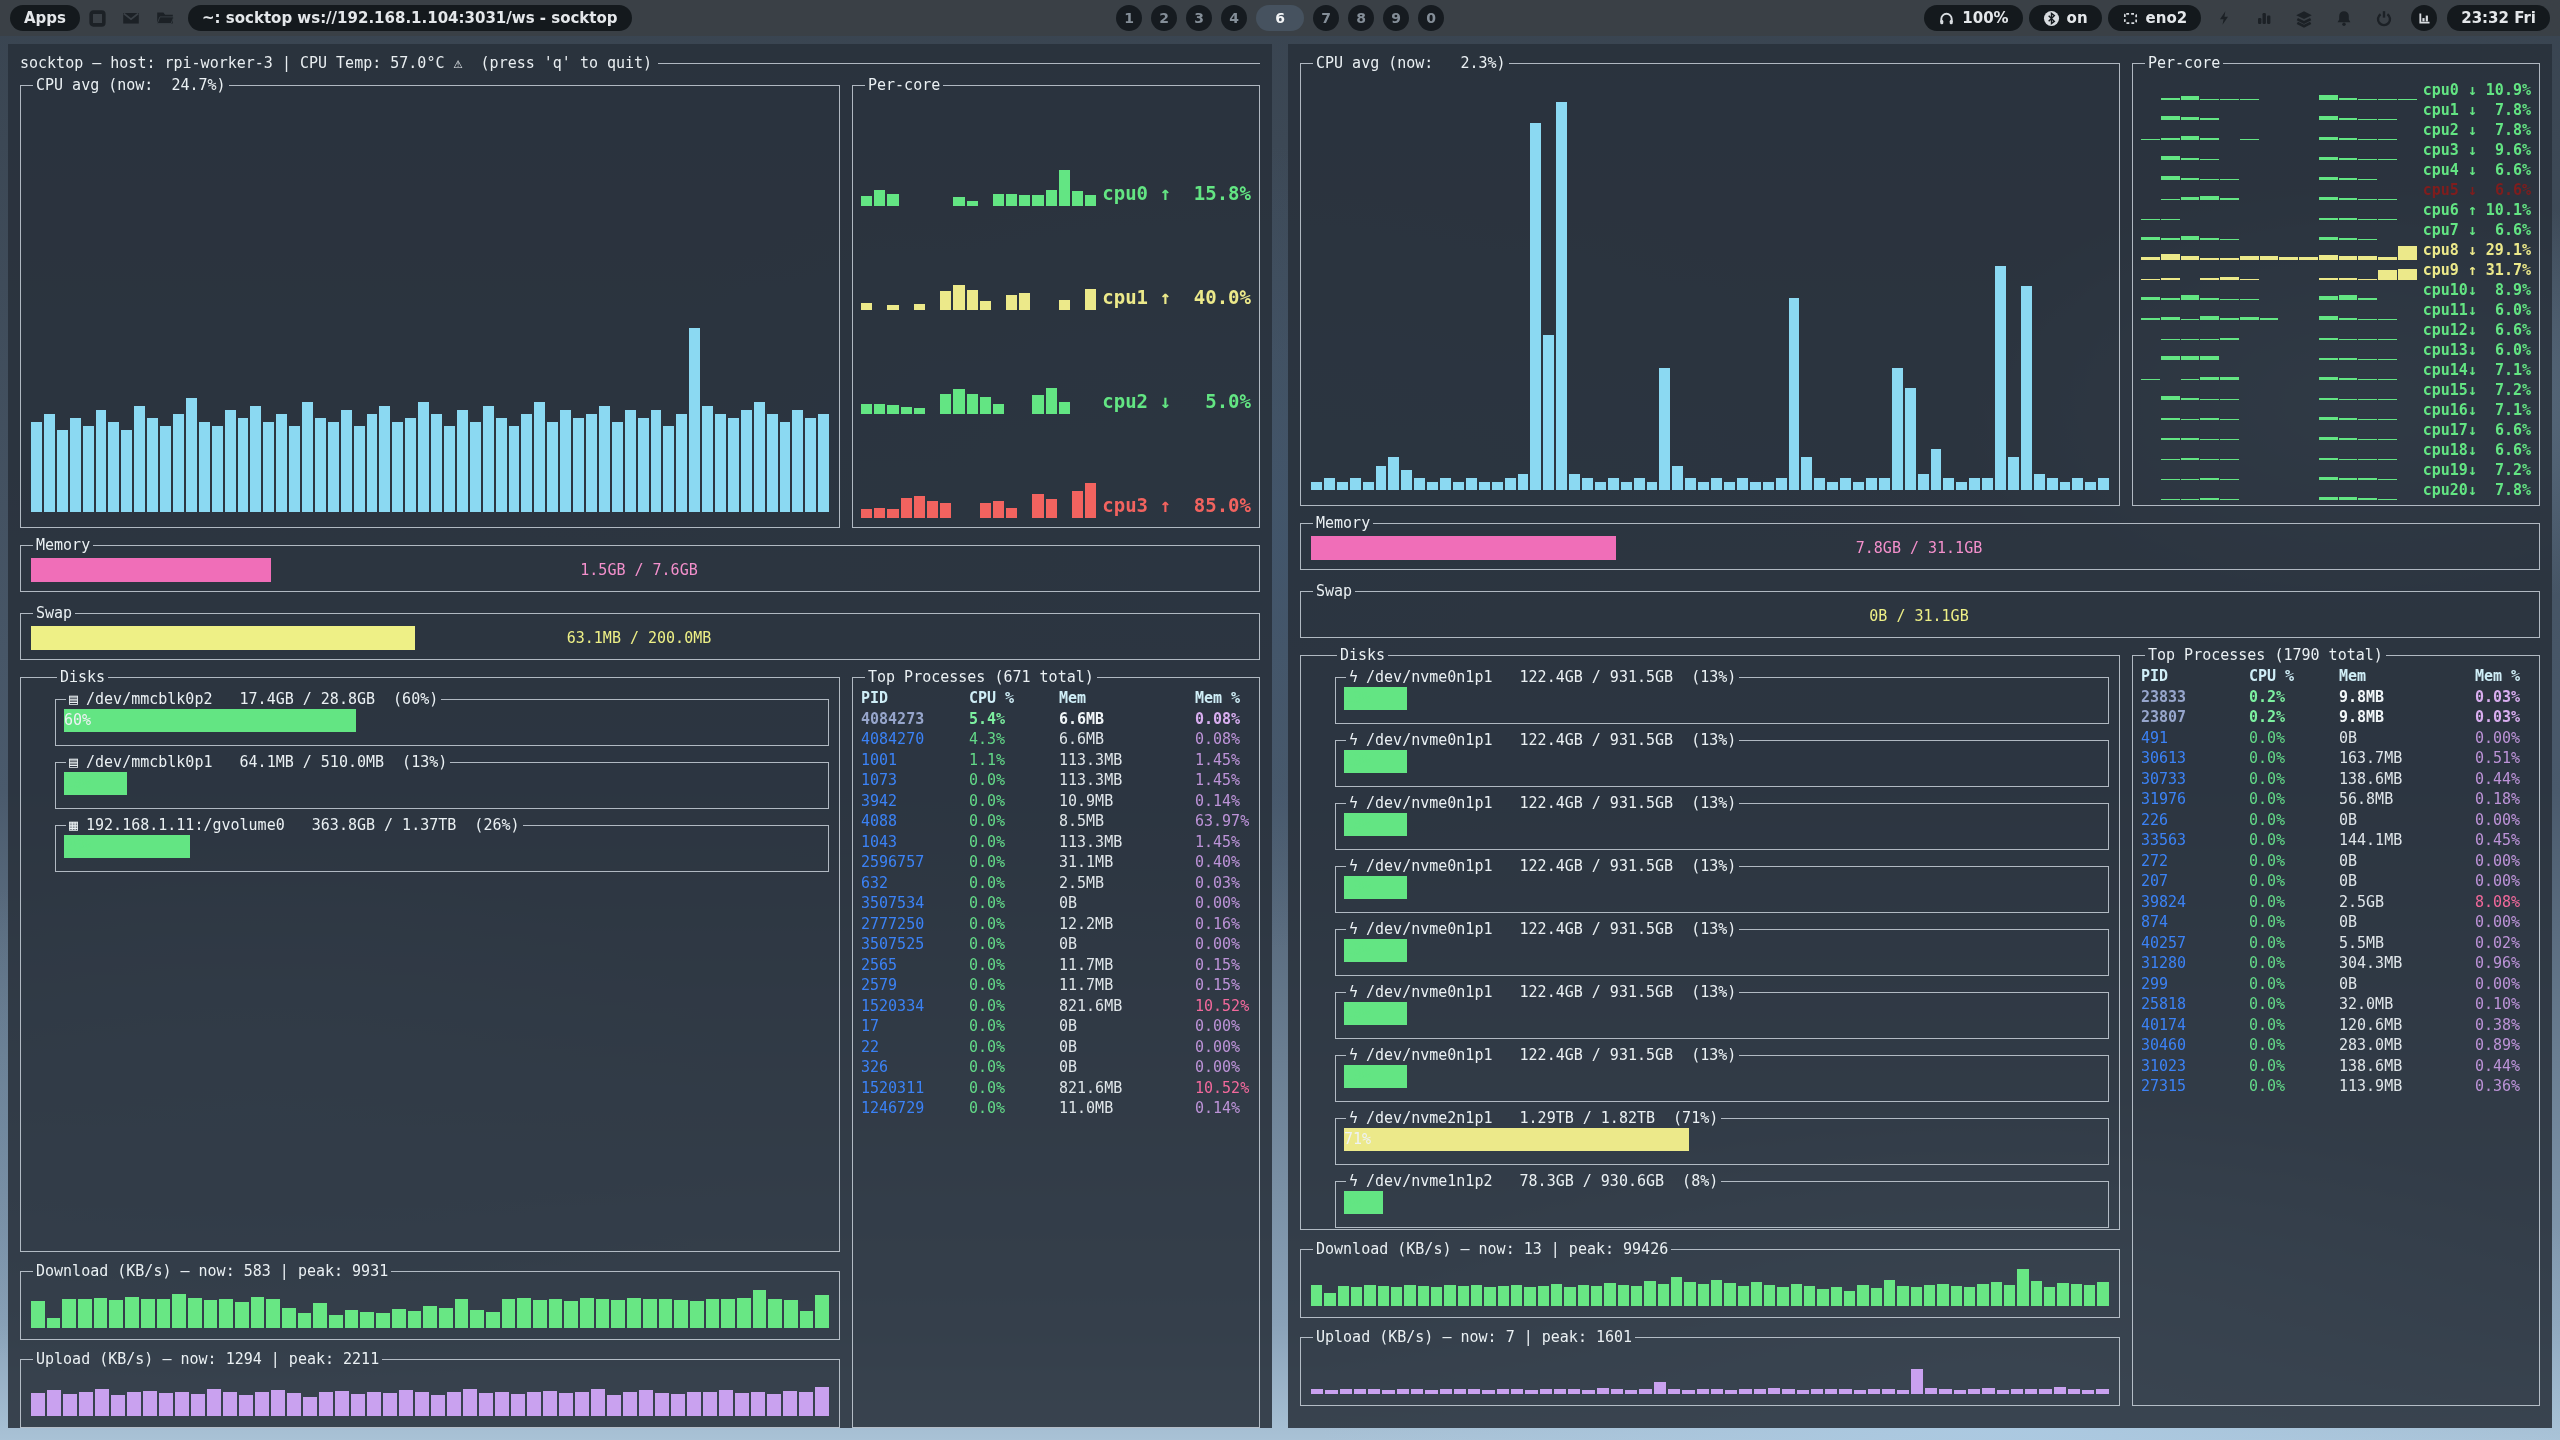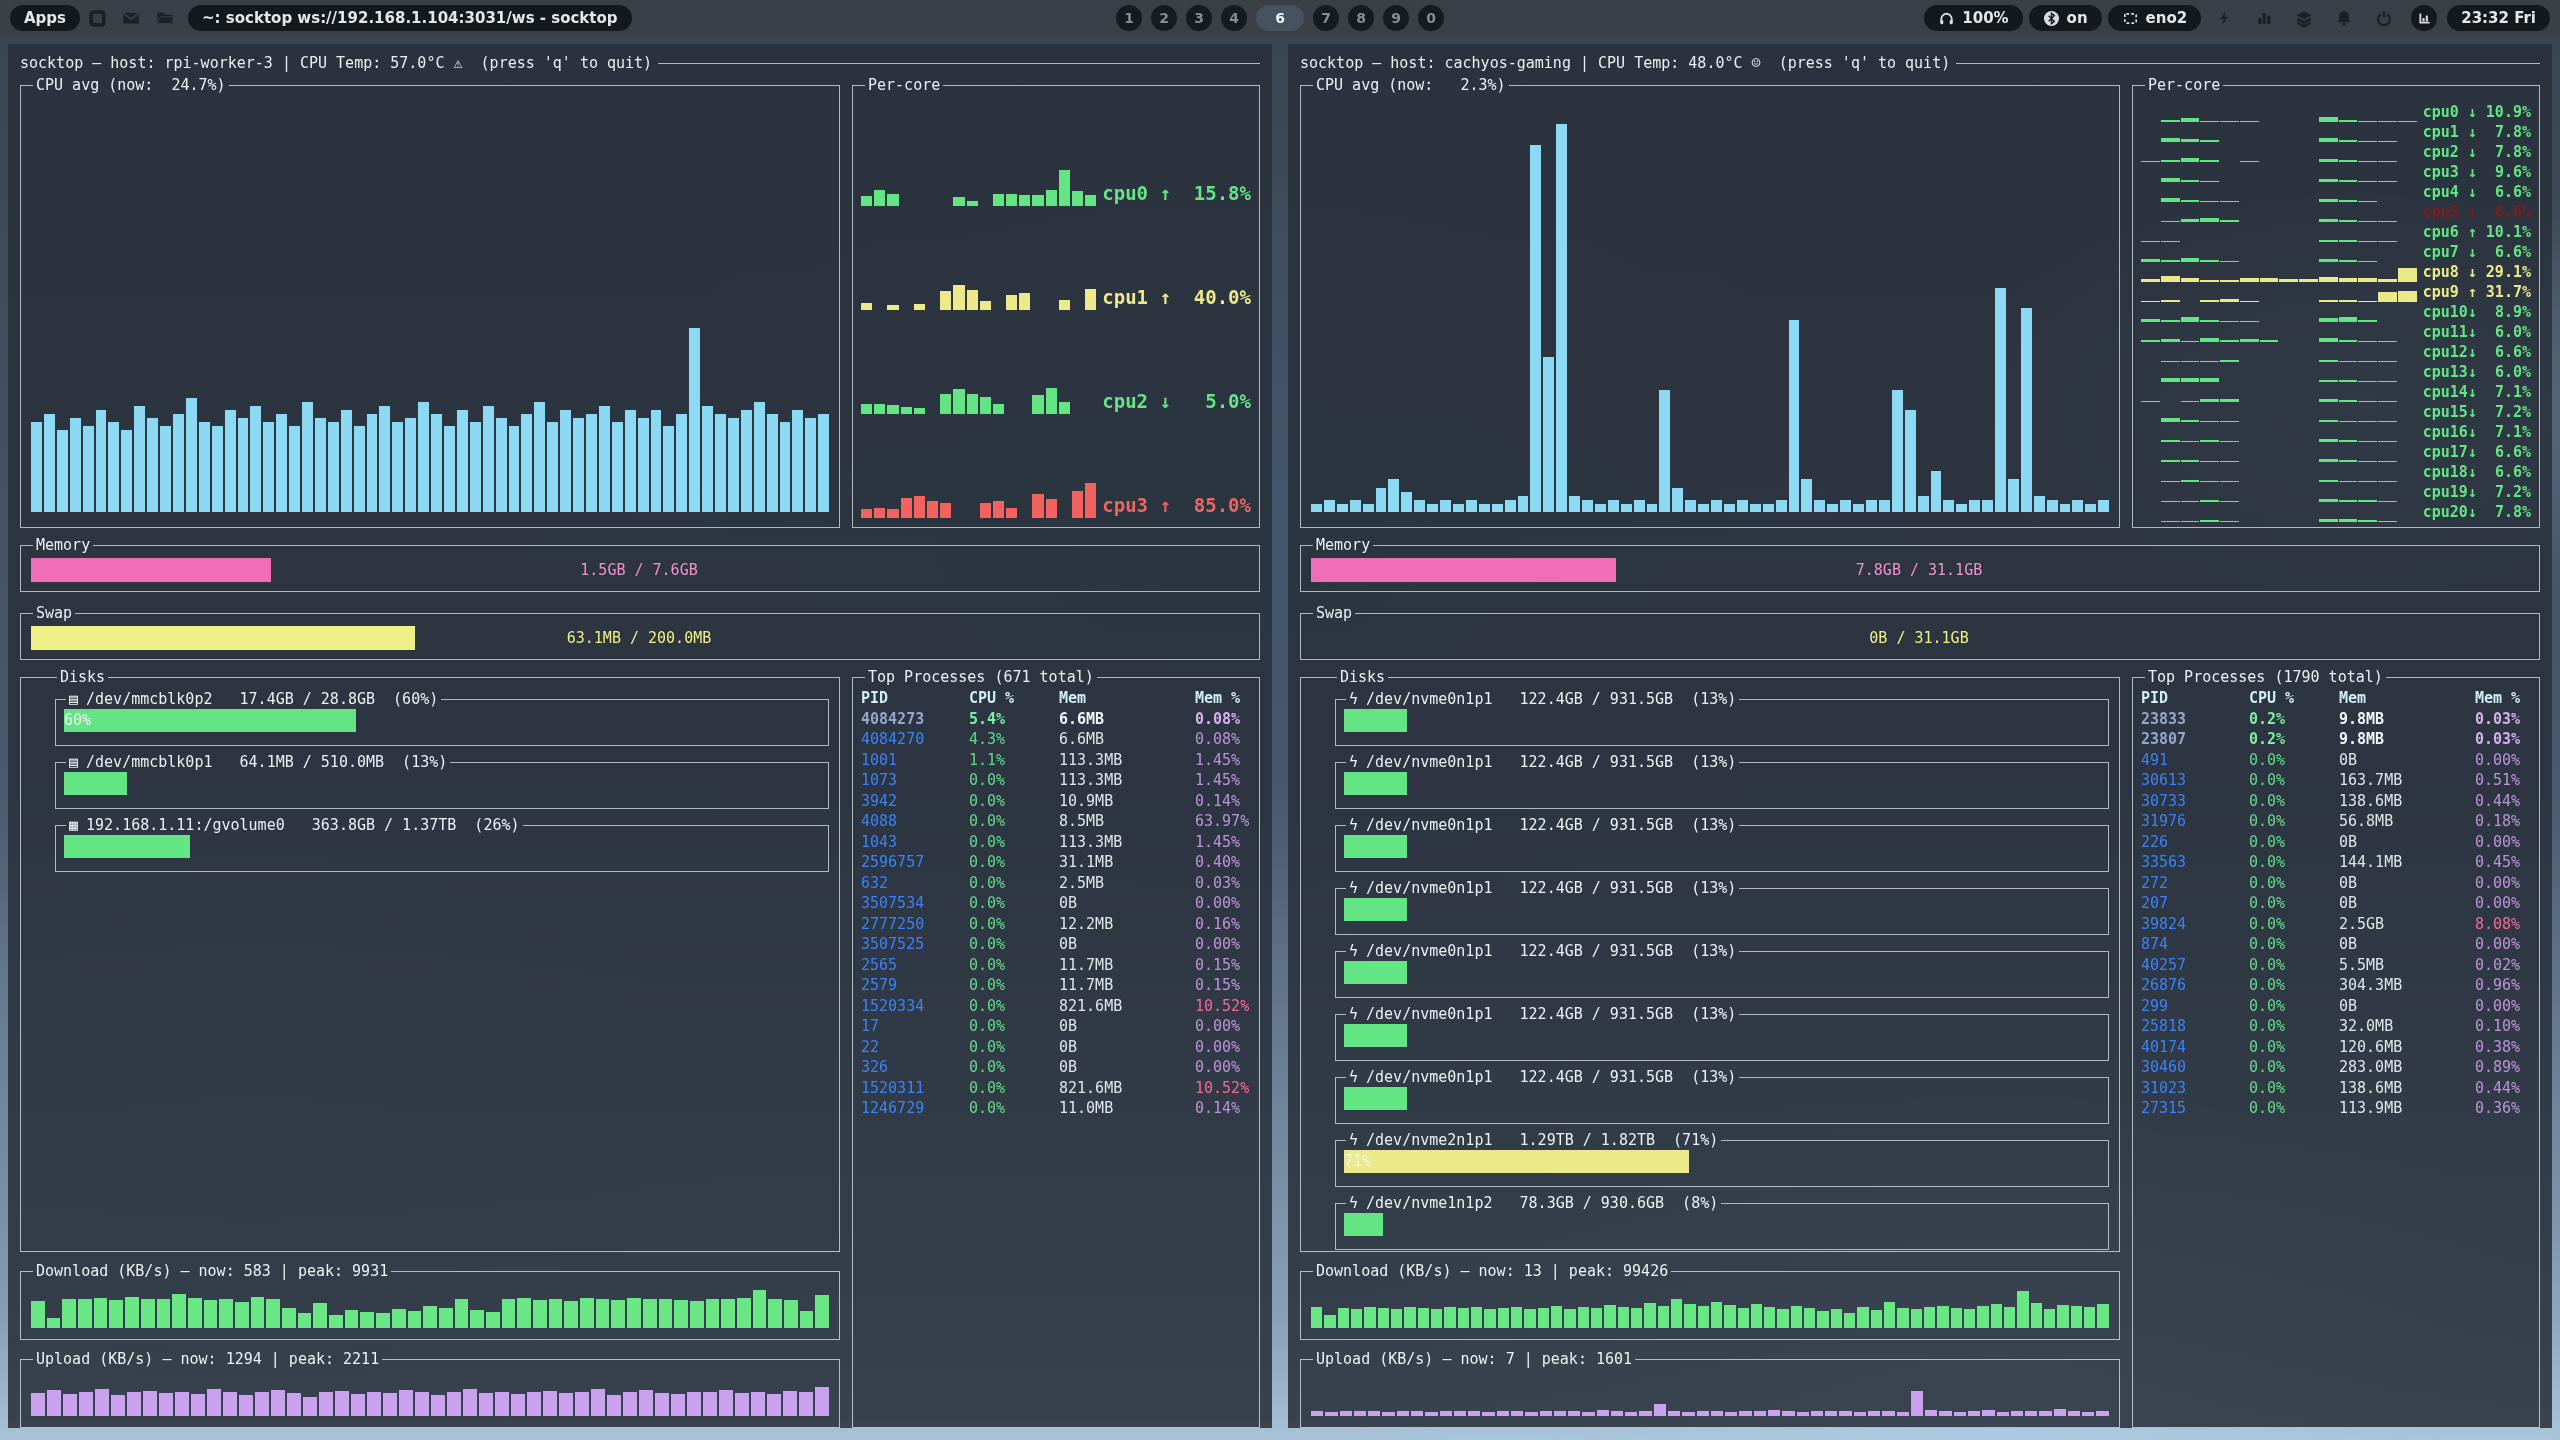--- a/index.html
+++ b/index.html
@@ -534,24 +534,20 @@
           <div class="prow"><span class="c-pid">22</span><span class="c-cpu">0.0%</span><span class="c-mem">0B</span><span class="c-memp">0.00%</span></div>
           <div class="prow"><span class="c-pid">326</span><span class="c-cpu">0.0%</span><span class="c-mem">0B</span><span class="c-memp">0.00%</span></div>
           <div class="prow"><span class="c-pid">1520311</span><span class="c-cpu">0.0%</span><span class="c-mem">821.6MB</span><span class="c-memp hot">10.52%</span></div>
           <div class="prow"><span class="c-pid">1246729</span><span class="c-cpu">0.0%</span><span class="c-mem">11.0MB</span><span class="c-memp">0.14%</span></div>
         </div>
     </fieldset>
   </div>
 </div>
 
 <div class="term right">
-  <div class="win-title">
-    <span>socktop — host: cachyos-gaming | CPU Temp: 48.0°C ☺  (press 'q' to quit)</span>
-    <span class="tline"></span>
-  </div>
   <div class="row1">
     <fieldset class="fs-cpu">
       <legend>CPU avg (now:   2.3%)</legend>
       <div class="chart cpu-chart">
           <div class="bar" style="height: 2%; background: rgb(139, 217, 242);"></div>
           <div class="bar" style="height: 3%; background: rgb(139, 217, 242);"></div>
           <div class="bar" style="height: 2%; background: rgb(139, 217, 242);"></div>
           <div class="bar" style="height: 3%; background: rgb(139, 217, 242);"></div>
           <div class="bar" style="height: 2%; background: rgb(139, 217, 242);"></div>
           <div class="bar" style="height: 6%; background: rgb(139, 217, 242);"></div>
@@ -1239,21 +1235,21 @@
           <div class="prow"><span class="c-pid">30613</span><span class="c-cpu">0.0%</span><span class="c-mem">163.7MB</span><span class="c-memp">0.51%</span></div>
           <div class="prow"><span class="c-pid">30733</span><span class="c-cpu">0.0%</span><span class="c-mem">138.6MB</span><span class="c-memp">0.44%</span></div>
           <div class="prow"><span class="c-pid">31976</span><span class="c-cpu">0.0%</span><span class="c-mem">56.8MB</span><span class="c-memp">0.18%</span></div>
           <div class="prow"><span class="c-pid">226</span><span class="c-cpu">0.0%</span><span class="c-mem">0B</span><span class="c-memp">0.00%</span></div>
           <div class="prow"><span class="c-pid">33563</span><span class="c-cpu">0.0%</span><span class="c-mem">144.1MB</span><span class="c-memp">0.45%</span></div>
           <div class="prow"><span class="c-pid">272</span><span class="c-cpu">0.0%</span><span class="c-mem">0B</span><span class="c-memp">0.00%</span></div>
           <div class="prow"><span class="c-pid">207</span><span class="c-cpu">0.0%</span><span class="c-mem">0B</span><span class="c-memp">0.00%</span></div>
           <div class="prow"><span class="c-pid">39824</span><span class="c-cpu">0.0%</span><span class="c-mem">2.5GB</span><span class="c-memp hot">8.08%</span></div>
           <div class="prow"><span class="c-pid">874</span><span class="c-cpu">0.0%</span><span class="c-mem">0B</span><span class="c-memp">0.00%</span></div>
           <div class="prow"><span class="c-pid">40257</span><span class="c-cpu">0.0%</span><span class="c-mem">5.5MB</span><span class="c-memp">0.02%</span></div>
-          <div class="prow"><span class="c-pid">26876</span><span class="c-cpu">0.0%</span><span class="c-mem">304.3MB</span><span class="c-memp">0.96%</span></div>
+          <div class="prow"><span class="c-pid">31280</span><span class="c-cpu">0.0%</span><span class="c-mem">304.3MB</span><span class="c-memp">0.96%</span></div>
           <div class="prow"><span class="c-pid">299</span><span class="c-cpu">0.0%</span><span class="c-mem">0B</span><span class="c-memp">0.00%</span></div>
           <div class="prow"><span class="c-pid">25818</span><span class="c-cpu">0.0%</span><span class="c-mem">32.0MB</span><span class="c-memp">0.10%</span></div>
           <div class="prow"><span class="c-pid">40174</span><span class="c-cpu">0.0%</span><span class="c-mem">120.6MB</span><span class="c-memp">0.38%</span></div>
           <div class="prow"><span class="c-pid">30460</span><span class="c-cpu">0.0%</span><span class="c-mem">283.0MB</span><span class="c-memp">0.89%</span></div>
           <div class="prow"><span class="c-pid">31023</span><span class="c-cpu">0.0%</span><span class="c-mem">138.6MB</span><span class="c-memp">0.44%</span></div>
           <div class="prow"><span class="c-pid">27315</span><span class="c-cpu">0.0%</span><span class="c-mem">113.9MB</span><span class="c-memp">0.36%</span></div>
         </div>
     </fieldset>
   </div>
 </div>

